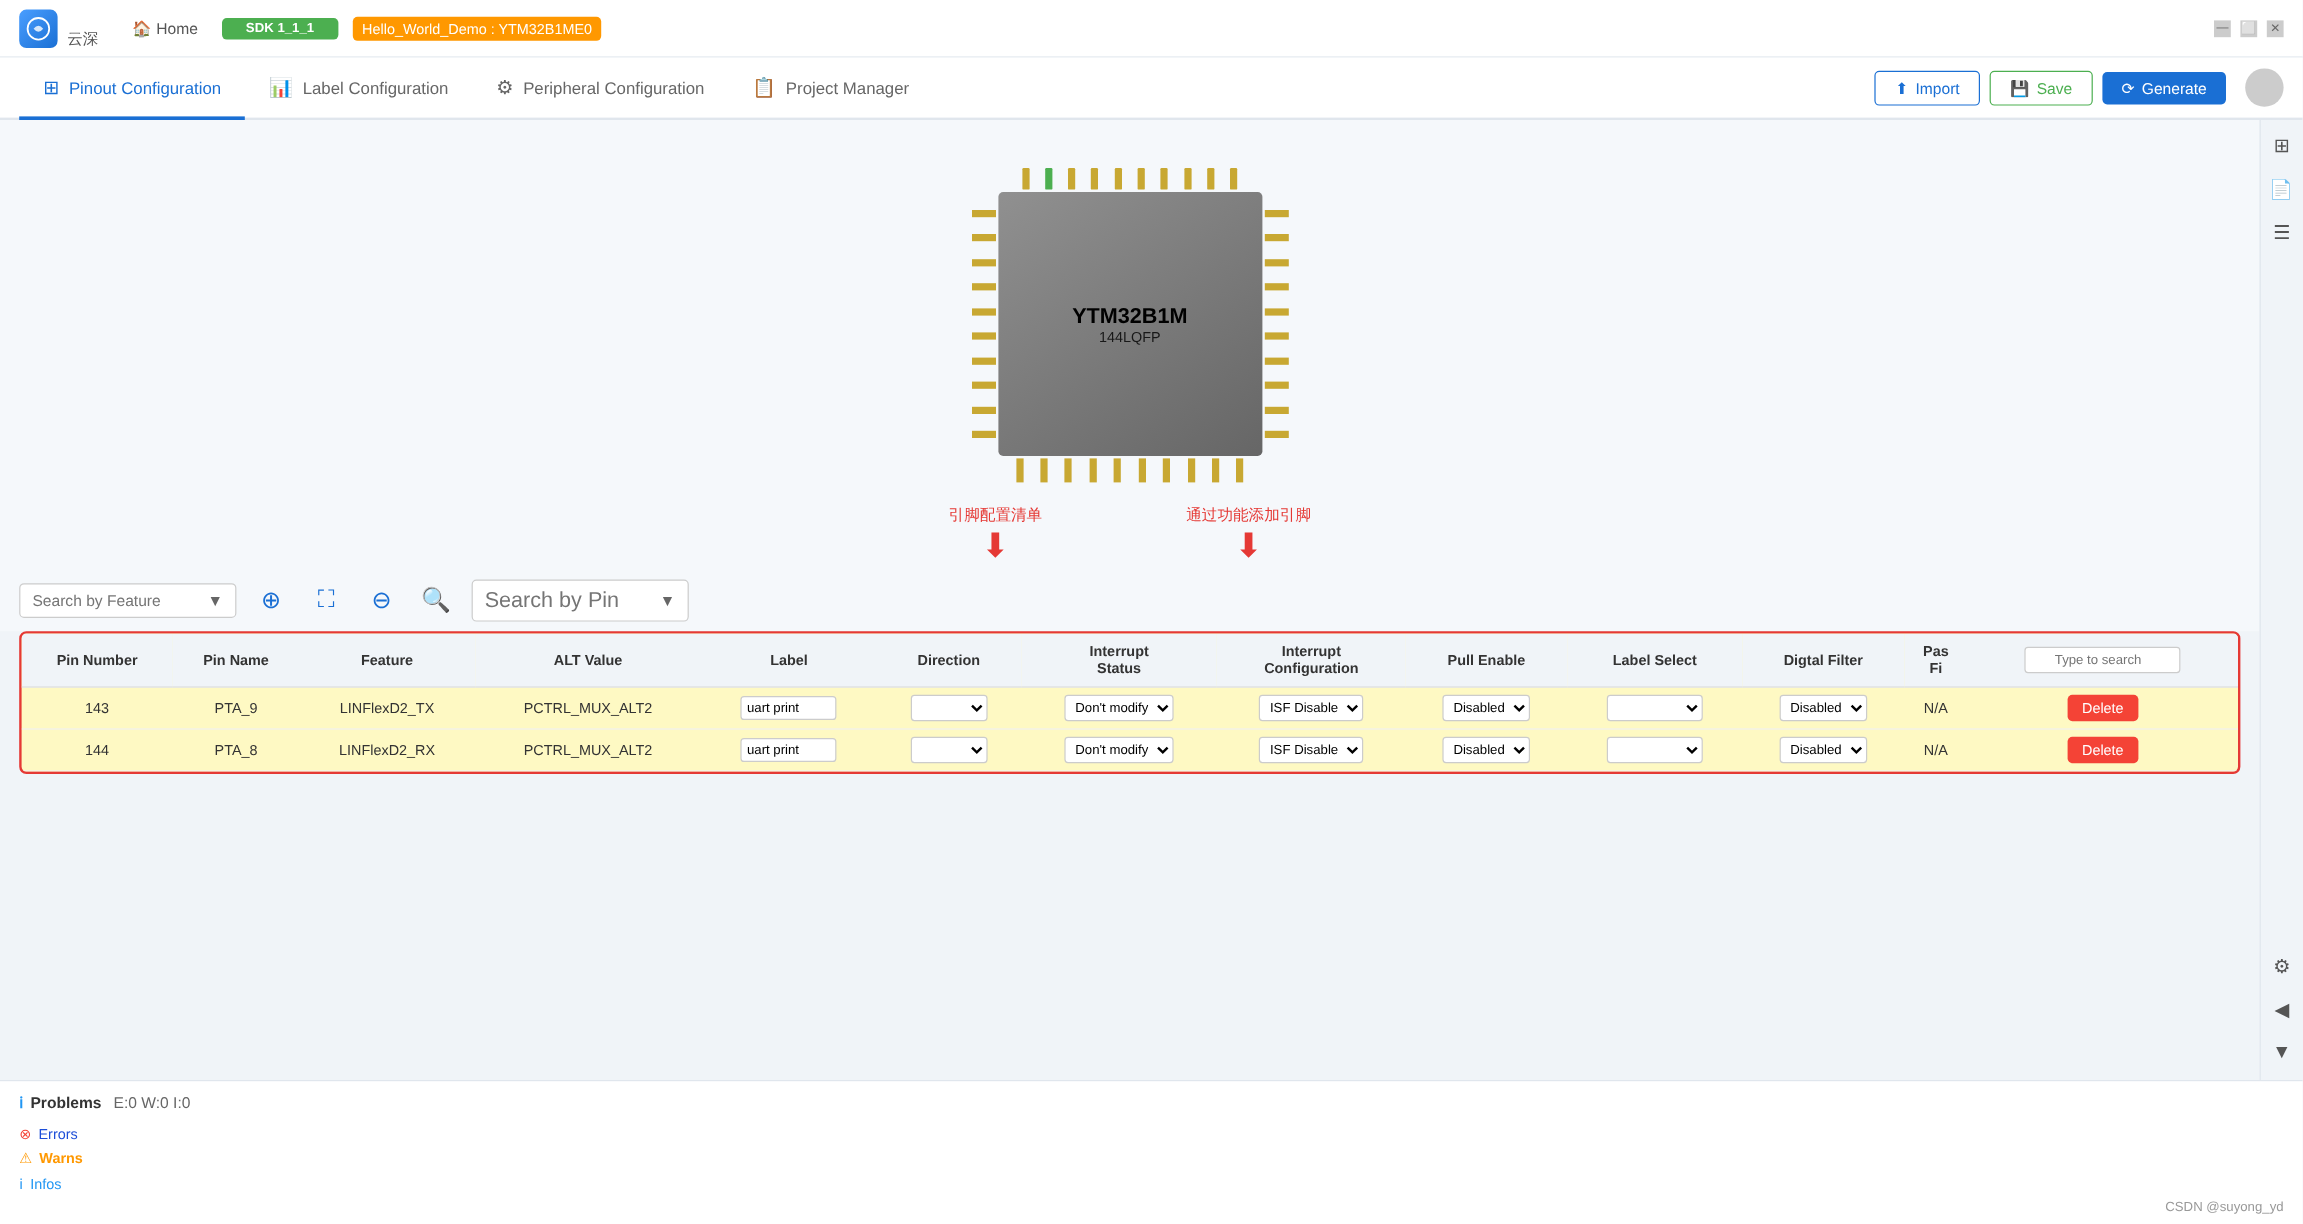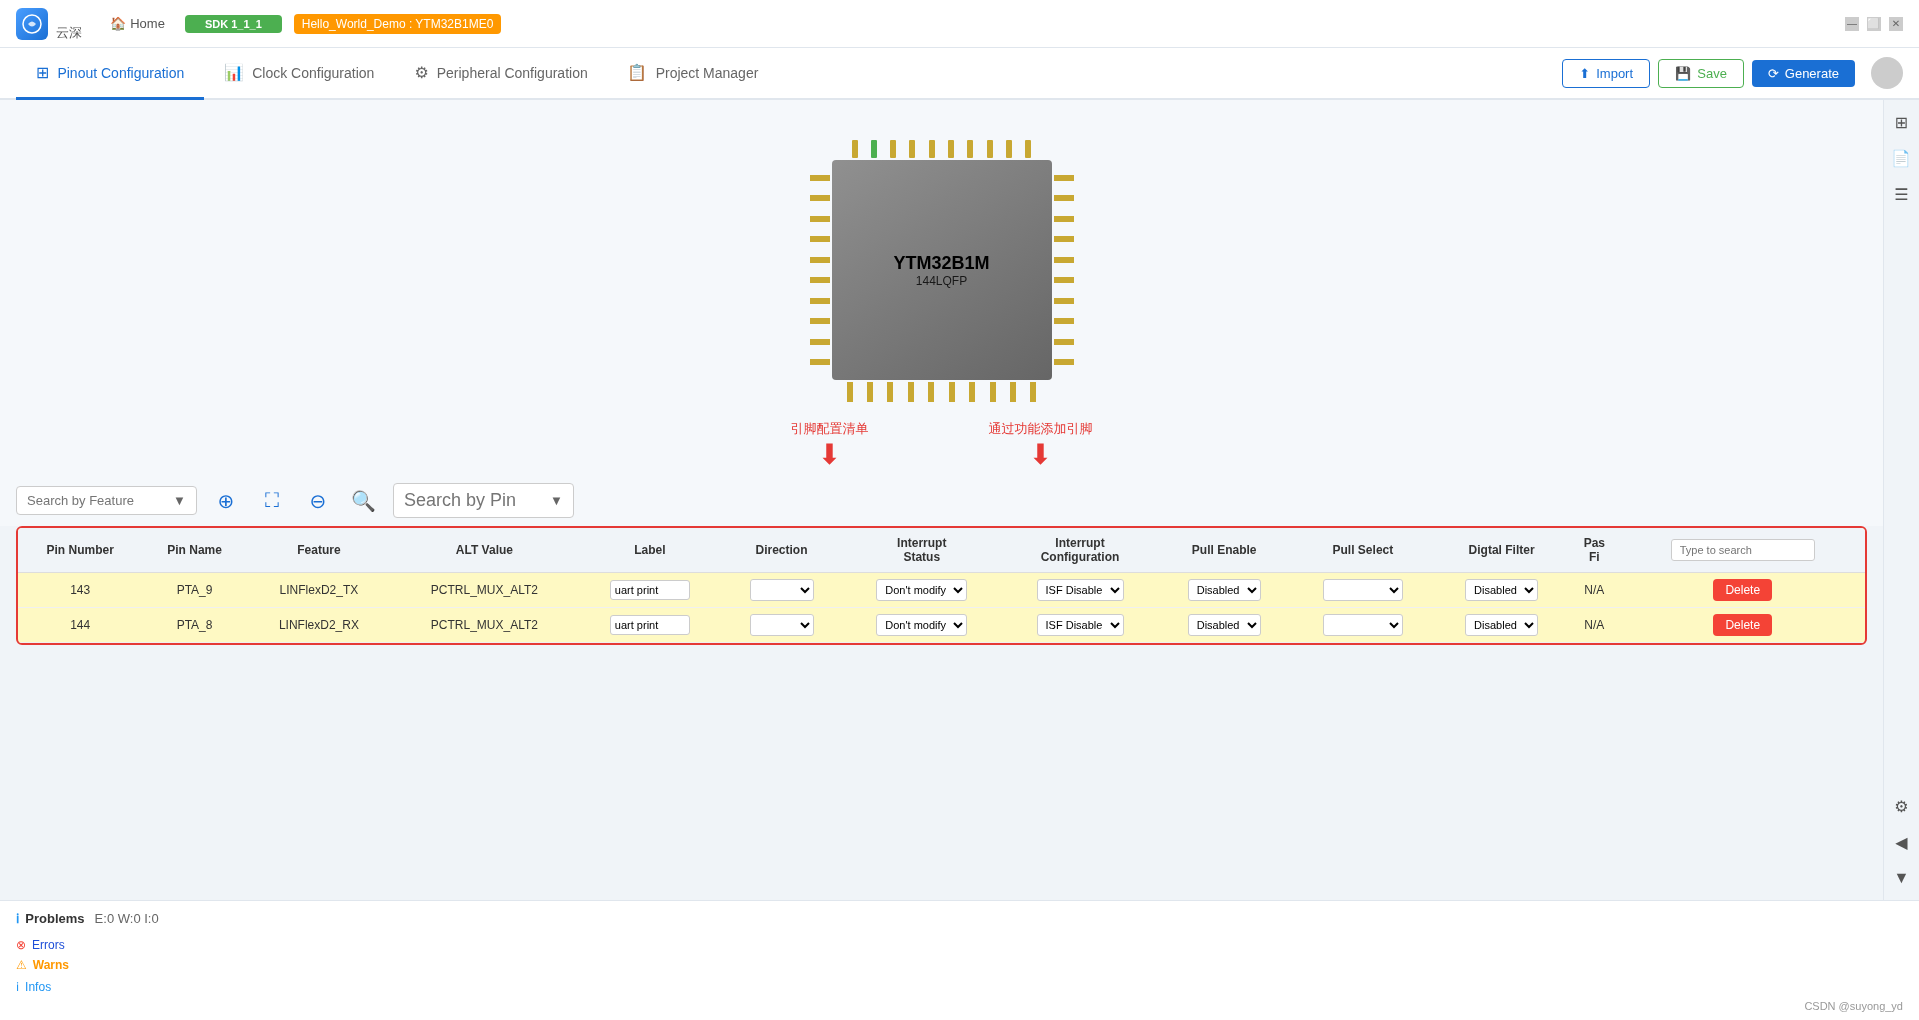--- a/index.html
+++ b/index.html
@@ -167,24 +167,24 @@
       border: none;
       padding: 4px 12px;
       border-radius: 4px;
       cursor: pointer;
       font-size: 12px;
     }
 
     .search-col-input {
       border: 1px solid #ccc;
       border-radius: 3px;
-      padding: 4px 8px;
+      padding: 4px 24px;
       font-size: 11px;
       background: white;
-      width: 144px;
+      width: 130px;
     }
 
     
     .right-sidebar {
       width: 36px;
       background: #f0f4f8;
       border-left: 1px solid #e0e6ed;
       display: flex;
       flex-direction: column;
       align-items: center;
@@ -287,21 +287,21 @@
     </div>
   </div>
 
   <div class="nav-tabs">
     <div class="nav-tab active">
       <span class="tab-icon">⊞</span>
       <span>Pinout Configuration</span>
     </div>
     <div class="nav-tab">
       <span class="tab-icon">📊</span>
-      <span>Clock Configuration</span>
+      <span>Label Configuration</span>
     </div>
     <div class="nav-tab">
       <span class="tab-icon">⚙</span>
       <span>Peripheral Configuration</span>
     </div>
     <div class="nav-tab">
       <span class="tab-icon">📋</span>
       <span>Project Manager</span>
     </div>
     <div class="nav-buttons">
@@ -427,21 +427,21 @@
             <tr>
               <th>Pin Number</th>
               <th>Pin Name</th>
               <th>Feature</th>
               <th>ALT Value</th>
               <th>Label</th>
               <th>Direction</th>
               <th>Interrupt<br>Status</th>
               <th>Interrupt<br>Configuration</th>
               <th>Pull Enable</th>
-              <th>Pull Select</th>
+              <th>Label Select</th>
               <th>Digtal Filter</th>
               <th>Pas<br>Fi</th>
               <th>
                 <input type="text" class="search-col-input" placeholder="Type to search" style="">
               </th>
             </tr>
           </thead>
           <tbody id="table-body">
 
           <tr>

